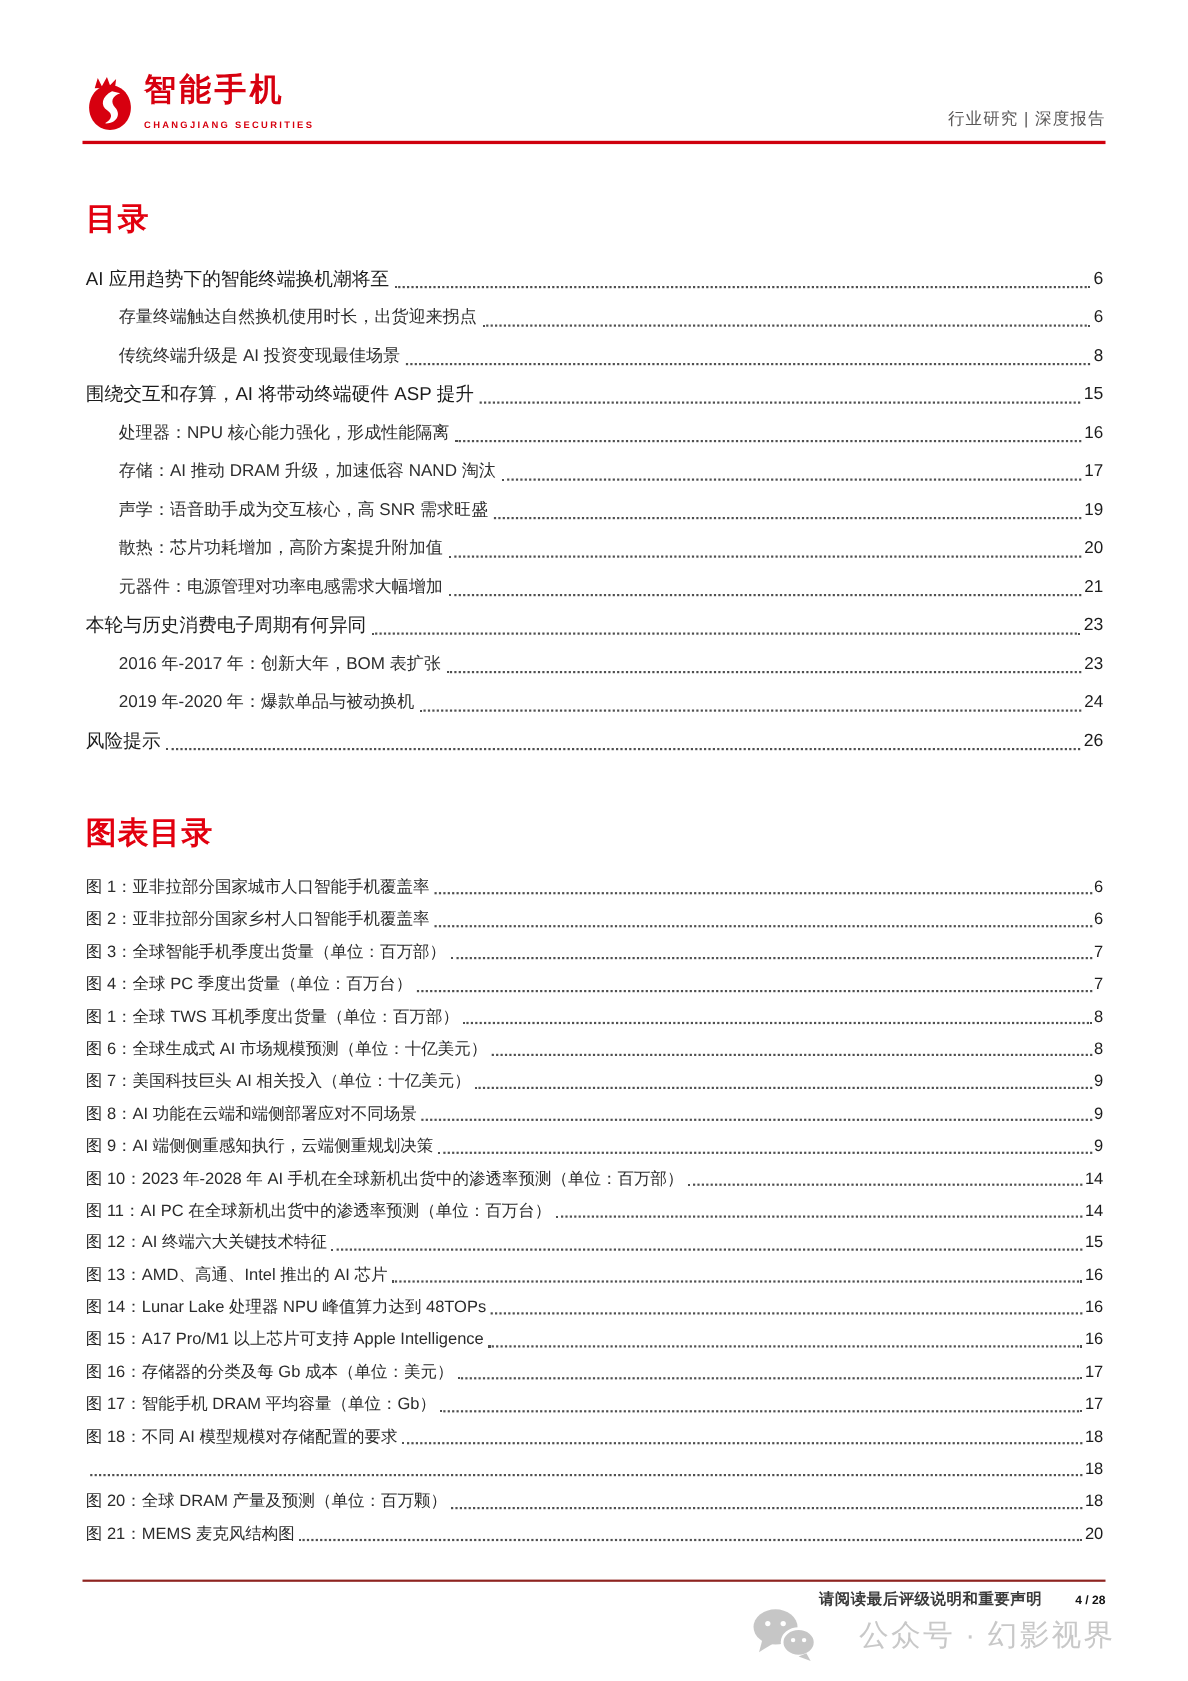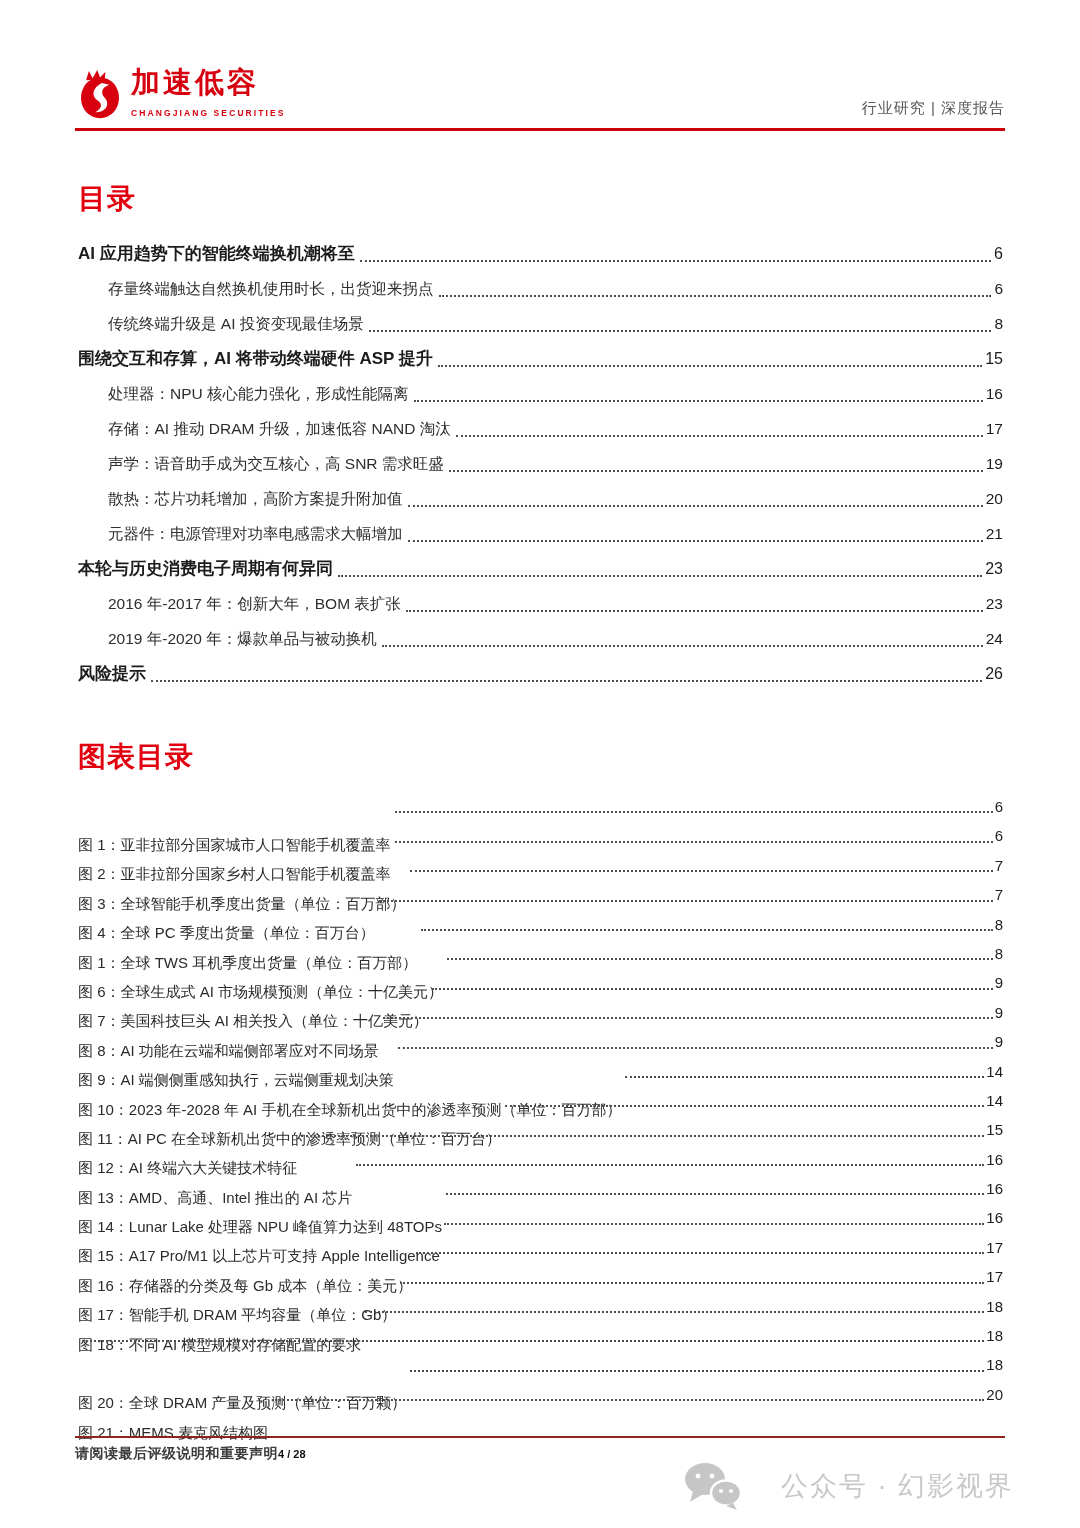--- a/index.html
+++ b/index.html
@@ -38,49 +38,49 @@
     color:var(--heading-red,#e2000f);
     letter-spacing:1px;
   }
 
   
   .toc-section{position:absolute;left:78px;right:77px;top:182px;}
   .toc-section .section-title{margin-bottom:20px;}
   .toc-row{display:flex;height:35px;}
   .toc-row .toc-label{
     white-space:nowrap;line-height:35px;
-    font-size:17px;font-weight:bold;color:#1c1c1c;
+    font-size:17px;font-weight:normal;color:#1c1c1c;
   }
   .toc-row.level-2{padding-left:30px;}
   .toc-row.level-2 .toc-label{font-size:15.5px;font-weight:normal;color:#2e2e2e;}
   .toc-dots{
     flex:1;min-width:16px;margin:0 3px 9px 5px;
     border-bottom:2px dotted #4f4f4f;
     align-self:stretch;
   }
   .toc-page{white-space:nowrap;line-height:35px;font-size:15.5px;color:#1c1c1c;}
   .toc-row.level-1 .toc-page{font-size:16px;}
 
   
   .figures-section{position:absolute;left:78px;right:77px;top:740px;}
   .figures-section .section-title{margin-bottom:18px;}
   .fig-row{display:flex;height:29.4px;}
   .fig-row .toc-label{
     white-space:nowrap;line-height:29.4px;
-    font-size:15px;font-weight:normal;color:#2b2b2b;margin-top:38px;
+    font-size:15px;font-weight:normal;color:#2b2b2b;
   }
   .fig-row .toc-dots{margin:0 2px 8px 4px;}
   .fig-row .toc-page{white-space:nowrap;line-height:29.4px;font-size:15px;color:#1c1c1c;}
 
   
   .footer{
     position:absolute;left:75px;right:75px;top:1436px;
     border-top:2px solid var(--footer-rule,#8e2420);
     padding-top:7px;
-    display:flex;justify-content:flex-start;align-items:baseline;
+    display:flex;justify-content:flex-end;align-items:baseline;gap:30px;
   }
   .footer-disclaimer{font-size:14px;color:#3a3a3a;font-weight:bold;letter-spacing:.5px;}
   .footer-page{font-size:11px;color:#111;font-weight:bold;}
 
   
   .watermark{
     position:absolute;right:66px;top:1462px;
     display:flex;align-items:center;gap:16px;
     opacity:.95;
   }
@@ -95,21 +95,21 @@
 <div class="page">
 
   <div class="header">
     <div class="logo">
       <svg width="50" height="54" viewBox="0 0 54 58">
         <path d="M12 13 L15 3 L19 11 L24 2 L27 10 L33 4 L32 12 Z" fill="#d7000f"></path>
         <path d="M27 10 C14 10 6.5 21 6.5 32 C6.5 45 16 54 27 54 C38 54 47.5 45 47.5 32 C47.5 21 40 10 27 10 Z" fill="#d7000f"></path>
         <path d="M29 16 c-10 5 -12 14 -4.5 19 c5.5 3.5 4.5 9 -2.5 12.5 c10 1 17 -8 10 -15.5 c-4.5 -5 -3.5 -11 5 -14 z" fill="#ffffff"></path>
       </svg>
       <div class="logo-text">
-        <div class="logo-cn">加速低容</div>
+        <div class="logo-cn">智能手机</div>
         <div class="logo-en">CHANGJIANG SECURITIES</div>
       </div>
     </div>
     <div class="doc-type">行业研究 | 深度报告</div>
   </div>
 
   <div class="toc-section">
     <h1 class="section-title">目录</h1>
     <div class="toc-list">
 

